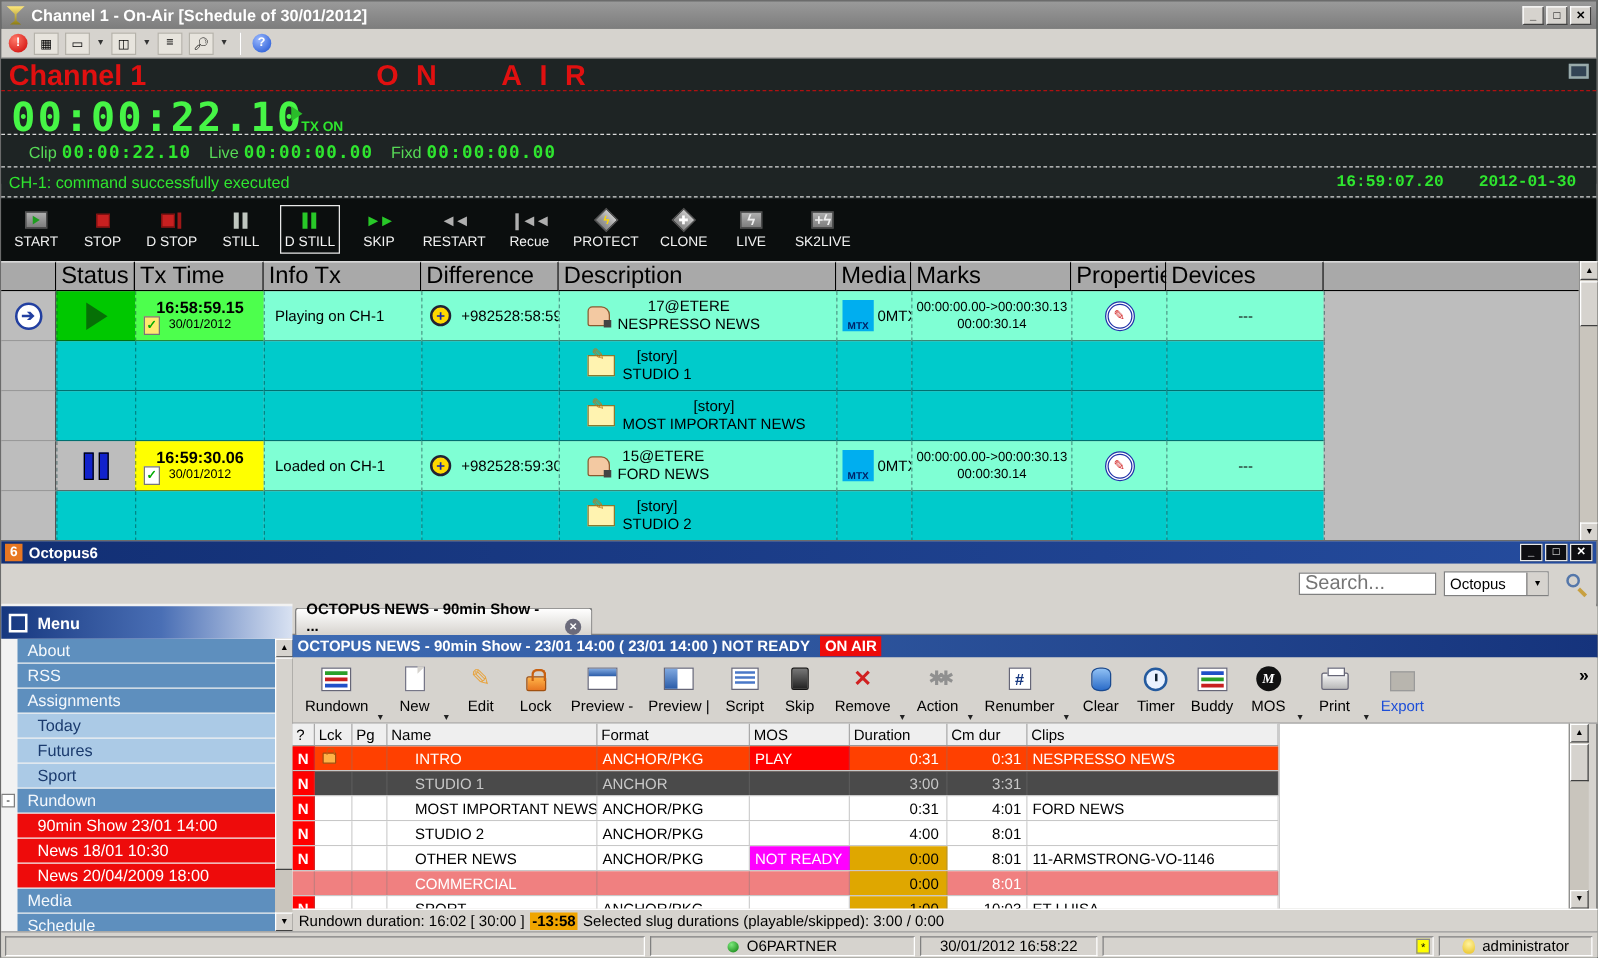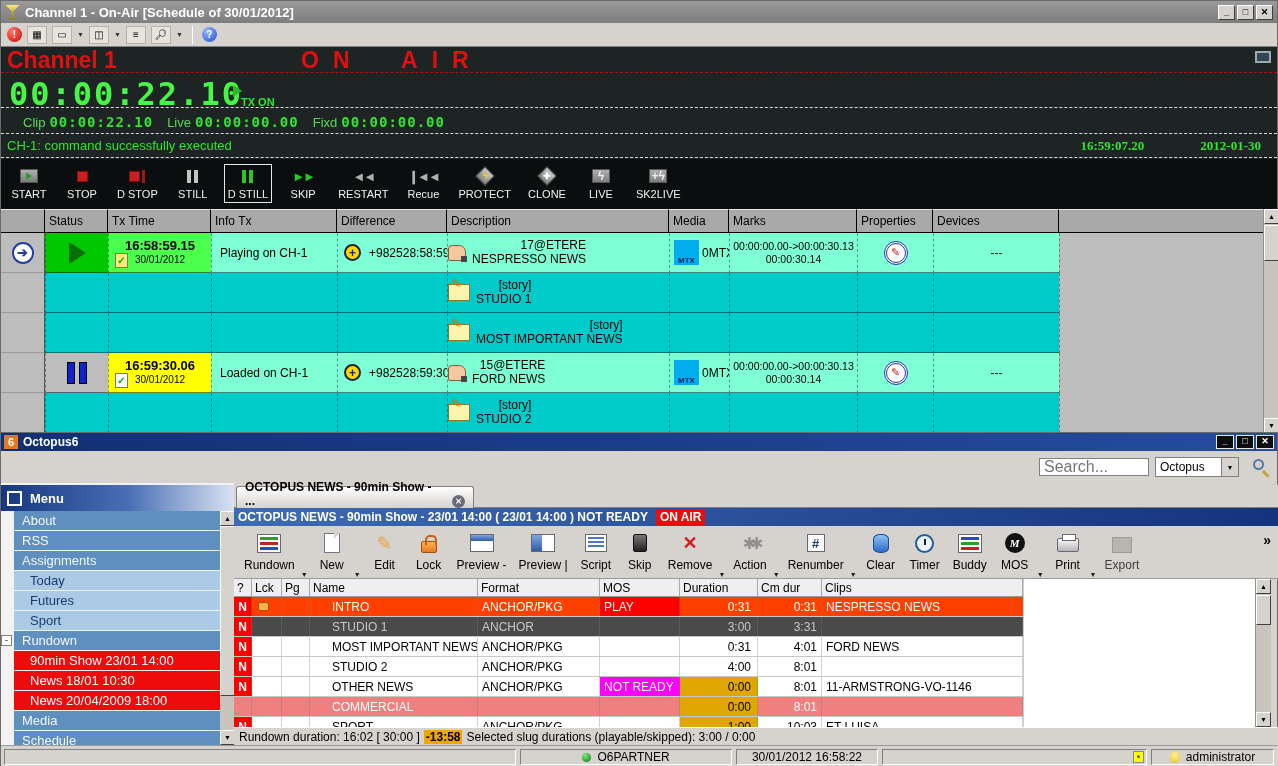--- a/index.html
+++ b/index.html
@@ -24,21 +24,21 @@
 .mon-ico{position:absolute;right:6px;top:4px;width:16px;height:12px;border:2px solid #9aa;background:#345}
 .oa-tc{position:absolute;left:8px;top:28px;color:#46F546;font-family:"DejaVu Sans Mono",monospace;font-size:32px;font-weight:bold;letter-spacing:2px}
 .oa-play{position:absolute;left:232px;top:38px;width:0;height:0;border-left:9px solid #2ABB2A;border-top:6px solid transparent;border-bottom:6px solid transparent}
 .oa-txon{position:absolute;left:240px;top:49px;color:#2FE52F;font-size:11px;font-weight:bold}
 .oa-cline{position:absolute;left:0;top:60px;width:100%;border-top:1px dashed #DADADA}
 .oa-counters{position:absolute;left:0px;top:64px;width:100%;height:22px;color:#2FE52F;display:flex;align-items:center;gap:14px;padding-left:22px}
 .cnt-lbl{font-size:13px;color:#57D957}
 .cnt-val{font-family:"DejaVu Sans Mono",monospace;font-weight:bold;font-size:14px;margin-left:4px;letter-spacing:1px}
 .oa-cline2{position:absolute;left:0;top:86px;width:100%;border-top:1px dashed #DADADA}
 .oa-status{position:absolute;left:0;top:88px;width:100%;height:21px;display:flex;align-items:center;color:#2FE52F;font-size:13px;padding:0 6px}
-.oa-status .right{margin-left:auto;font-family:Liberation Serif, serif;font-weight:bold;display:flex;gap:56px;padding-right:10px}
+.oa-status .right{margin-left:auto;font-family:Liberation Mono, monospace;font-weight:bold;display:flex;gap:28px;padding-right:10px}
 .oa-cline3{position:absolute;left:0;top:110px;width:100%;border-top:1px dashed #DADADA}
 
 .oa-transport{position:absolute;left:0;top:158px;width:100%;height:50px;background:#0B0E0E;display:flex;align-items:flex-start;gap:9px;padding:5px 6px 0 6px}
 .tbtn{min-width:44px;display:flex;flex-direction:column;align-items:center;gap:3px;padding:2px 3px;border:1px solid transparent}
 .tbtn.sel{border:1px solid #E8E8E8}
 .tbtn .lbl{color:#F2F2F2;font-size:11px;white-space:nowrap}
 .tic{height:18px;display:flex;align-items:center;justify-content:center}
 .tic .chip{width:18px;height:14px;background:linear-gradient(#AFAFAF,#7C7C7C);border:1px solid #555;display:flex;align-items:center;justify-content:center;font-size:9px}
 .tri-r{width:0;height:0;border-left:8px solid #1E9E1E;border-top:5px solid transparent;border-bottom:5px solid transparent}
 .sq-red{width:11px;height:11px;background:#C82020;border:1px solid #801010}
@@ -47,38 +47,38 @@
 .bars i{display:block;width:4px;height:13px;background:#BFC6BF}
 .bars.green i{background:#28C828}
 .arr{font-size:13px;font-weight:bold;color:#AFAFAF;letter-spacing:-2px}
 .arr.green{color:#28C828}
 .diam{width:14px;height:14px;transform:rotate(45deg);background:linear-gradient(#C8C8C8,#848484);border:1px solid #555;display:flex;align-items:center;justify-content:center}
 .diam span{transform:rotate(-45deg);font-size:9px;color:#FFD800;font-weight:bold}
 .bolt{color:#EEE;font-weight:bold;font-size:12px}
 
 .oa-grid{position:absolute;left:0;top:208px;width:100%;height:224px;background:#BDBDBD}
 .g-hdr{display:flex;height:24px;background:#A9A9A9}
-.g-hdr .hc{border-right:1px solid #000;border-bottom:1px solid #000;border-top:1px solid #E8E8E8;display:flex;align-items:center;padding-left:4px;font-size:12px;color:#000;background:#A9A9A9}
+.g-hdr .hc{border-right:1px solid #000;border-bottom:1px solid #000;border-top:1px solid #E8E8E8;display:flex;align-items:center;padding-left:4px;font-size:19px;color:#000;background:#A9A9A9}
 .g-row{display:flex;height:40px}
 .gc{height:100%;position:relative;display:flex;align-items:center;justify-content:center;border-left:1px dashed rgba(0,50,50,.45);border-bottom:1px solid rgba(0,40,40,.55);overflow:hidden}
 .gut{width:44px;background:#BDBDBD;border-left:none;border-right:1px solid #555;border-bottom:1px solid #999;display:flex;align-items:center;justify-content:center}
 .w-status{width:63px}.w-tx{width:103px}.w-info{width:126px}.w-diff{width:110px}.w-desc{width:222px}.w-media{width:60px}.w-marks{width:128px}.w-props{width:76px}.w-dev{width:126px}
 .bg-aqua{background:#7FFFD4}.bg-teal{background:#00CBCB}.bg-green{background:#00C800}.bg-brightgreen{background:#4DFF4D}.bg-yellow{background:#FFFF00}.bg-gray{background:#BDBDBD}
 .play-tri{width:0;height:0;border-left:17px solid #067006;border-top:11px solid transparent;border-bottom:11px solid transparent}
 .pause-ic{display:flex;gap:4px}
 .pause-ic i{display:block;width:8px;height:22px;background:#1122CC;border:1px solid #000}
 .tx-cell{flex-direction:column;justify-content:center;line-height:1.15}
 .tx-t{font-weight:bold;font-size:13px}
 .tx-d{font-size:10px}
 .doc-ic{position:absolute;left:6px;bottom:4px;width:13px;height:15px;border:1px solid #777;display:flex;align-items:center;justify-content:center;font-size:10px;color:#0A0;font-weight:bold}
 .doc-yellow{background:#FFE96E}.doc-white{background:#FFF}
 .info-cell{justify-content:flex-start;padding-left:8px;font-size:12px}
 .diff-cell{justify-content:flex-start;padding-left:6px;gap:8px;font-size:12px}
 .plus-ic{width:17px;height:17px;border-radius:50%;background:#FFD800;border:2px solid #223;display:flex;align-items:center;justify-content:center;color:#1122AA;font-weight:bold;font-size:12px;flex:0 0 auto}
-.desc-cell{justify-content:flex-start;padding-left:0;gap:6px;text-align:right}
+.desc-cell{justify-content:flex-start;padding-left:22px;gap:6px;text-align:center}
 .hand-ic{width:18px;height:16px;background:#F3C9A2;border:1px solid #8a5a30;border-radius:4px 7px 4px 2px;flex:0 0 auto;position:relative}
 .hand-ic:after{content:"";position:absolute;right:-2px;bottom:-2px;width:6px;height:6px;background:#444}
 .story-ic{width:22px;height:17px;background:#FFF3B0;border:1px solid #8a7a30;position:relative;flex:0 0 auto}
 .story-ic:after{content:"\270E";position:absolute;left:2px;top:-9px;color:#C07818;font-size:13px}
 .d2{display:flex;flex-direction:column;line-height:1.15;font-size:12px}
 .media-cell{gap:3px;justify-content:flex-start;padding-left:4px}
 .mtx-ic{width:25px;height:25px;background:#00AEEF;display:flex;align-items:flex-end;justify-content:center;font-size:8px;font-weight:bold;color:#002266;flex:0 0 auto}
 .marks-cell{flex-direction:column;line-height:1.2;font-size:10.5px}
 .props-ic{width:24px;height:24px;border-radius:50%;border:3px double #2233AA;background:#FFF;display:flex;align-items:center;justify-content:center;color:#D02020;font-size:11px}
 .dev-cell{font-size:12px;color:#111}
@@ -114,21 +114,21 @@
 
 .tabbar{position:absolute;left:233px;top:52px;width:1045px;height:23px;border-bottom:1px solid #808080;background:#D6D3CE}
 .tab{position:absolute;left:2px;top:1px;width:238px;height:22px;background:linear-gradient(#FFFFFF,#D6D3CE);border:1px solid #808080;border-bottom:none;border-radius:3px 3px 0 0;display:flex;align-items:flex-end;gap:8px;padding:0 8px;font-weight:bold;font-size:12px}
 .tab-close{width:13px;height:13px;border-radius:50%;background:#6B6B7B;color:#fff;font-size:8px;line-height:13px;text-align:center}
 .rd-hdr{position:absolute;left:233px;top:75px;width:1045px;height:18px;background:linear-gradient(90deg,#3E6CB4,#15337C);display:flex;align-items:center;gap:8px;padding-left:4px;color:#fff;font-weight:bold;font-size:12px}
 .onair-badge{background:#EE0B0B;color:#fff;padding:1px 4px;font-weight:bold}
 
 .oct-toolbar{position:absolute;left:233px;top:93px;width:1045px;height:53px;background:#D6D3CE;border-bottom:1px solid #9a9a9a;display:flex;align-items:flex-start;padding:4px 2px 0 6px;gap:4px}
 .obtn{display:flex;flex-direction:column;align-items:center;gap:3px;padding:1px 4px;min-width:40px}
 .obtn .olbl{font-size:12px;white-space:nowrap;color:#000}
-.obtn.disabled .olbl{color:#404040}
+.obtn.disabled .olbl{color:#1d4ed8}
 .oic{height:24px;display:flex;align-items:center;justify-content:center}
 .odd{font-size:7px;color:#222;align-self:flex-end;margin:28px 0 0 -2px}
 .ic-list{width:24px;height:19px;background:#fff;border:1px solid #667;padding:2px}
 .ic-list i{display:block;height:3px;margin-bottom:2px}
 .ic-new{width:16px;height:20px;background:#fff;border:1px solid #778;position:relative}
 .ic-new:after{content:"";position:absolute;right:-1px;top:-1px;border-left:6px solid #D6D3CE;border-bottom:6px solid transparent}
 .ic-edit{font-size:19px;color:#E8A33D}
 .ic-lock{width:16px;height:12px;background:linear-gradient(#FFB347,#E87722);border:1px solid #A05010;border-radius:2px;position:relative;margin-top:8px}
 .ic-lock:before{content:"";position:absolute;left:3px;top:-7px;width:8px;height:8px;border:2px solid #C86010;border-bottom:none;border-radius:5px 5px 0 0}
 .ic-prevh{width:24px;height:18px;border:1px solid #667;background:#fff}

